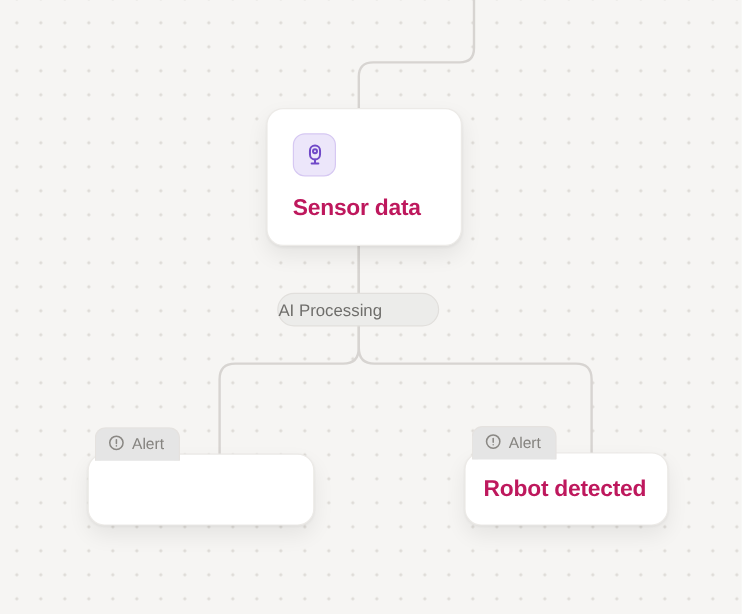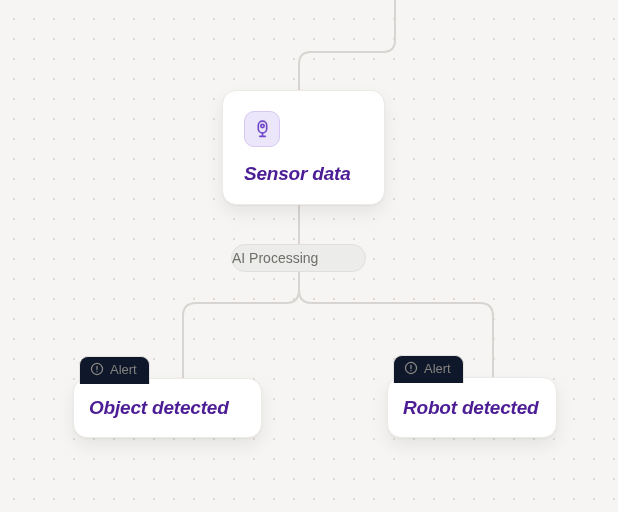--- a/index.html
+++ b/index.html
@@ -18,25 +18,24 @@
   .card{
     position:absolute;
     background:#ffffff;
     border:1px solid #eceae7;
     border-radius:14px;
     box-shadow:0 1px 2px rgba(20,20,20,.04),0 8px 18px rgba(20,20,20,.07);
     box-sizing:border-box;
     z-index:2;
   }
   .node-title{
-    color:#4c1d95;
+    color:#be185d;
     font-size:19px;
     font-weight:700;
     letter-spacing:-0.2px;
-    font-style:italic;
   }
   
   #sensor-node{left:222px;top:90px;width:163px;height:115px;padding:20px 20px 0 21px;}
   .icon-square{
     width:36px;height:36px;
     border-radius:10px;
     background:#ece6fa;
     border:1px solid #d6c8f2;
     display:flex;align-items:center;justify-content:center;
     box-sizing:border-box;
@@ -61,21 +60,21 @@
   
   .alert-card{display:flex;align-items:center;padding-left:15px;}
   #object-node{left:73px;top:378px;width:189px;height:60px;}
   #robot-node{left:387px;top:377px;width:170px;height:61px;}
   .alert-tab{
     position:absolute;
     top:-23px;left:5px;
     height:28px;
     display:flex;align-items:center;gap:6px;
     padding:0 12px 3px 10px;
-    background:#0f172a;
+    background:#e5e5e5;
     border:1px solid #e5e2df;
     border-bottom:none;
     border-radius:9px 9px 0 0;
     color:#85837f;
     font-size:13px;
     z-index:-1;
     box-sizing:border-box;
   }
   .alert-tab svg{stroke:#8a8884;}
 </style>
@@ -106,21 +105,20 @@
 
   <div class="card alert-card" id="object-node">
     <div class="alert-tab">
       <svg width="14" height="14" viewBox="0 0 24 24" fill="none" stroke-width="2.2" stroke-linecap="round">
         <circle cx="12" cy="12" r="9.5"></circle>
         <line x1="12" y1="7.5" x2="12" y2="13"></line>
         <line x1="12" y1="16.4" x2="12" y2="16.5"></line>
       </svg>
       <span>Alert</span>
     </div>
-    <span class="node-title">Object detected</span>
   </div>
 
   <div class="card alert-card" id="robot-node">
     <div class="alert-tab">
       <svg width="14" height="14" viewBox="0 0 24 24" fill="none" stroke-width="2.2" stroke-linecap="round">
         <circle cx="12" cy="12" r="9.5"></circle>
         <line x1="12" y1="7.5" x2="12" y2="13"></line>
         <line x1="12" y1="16.4" x2="12" y2="16.5"></line>
       </svg>
       <span>Alert</span>

